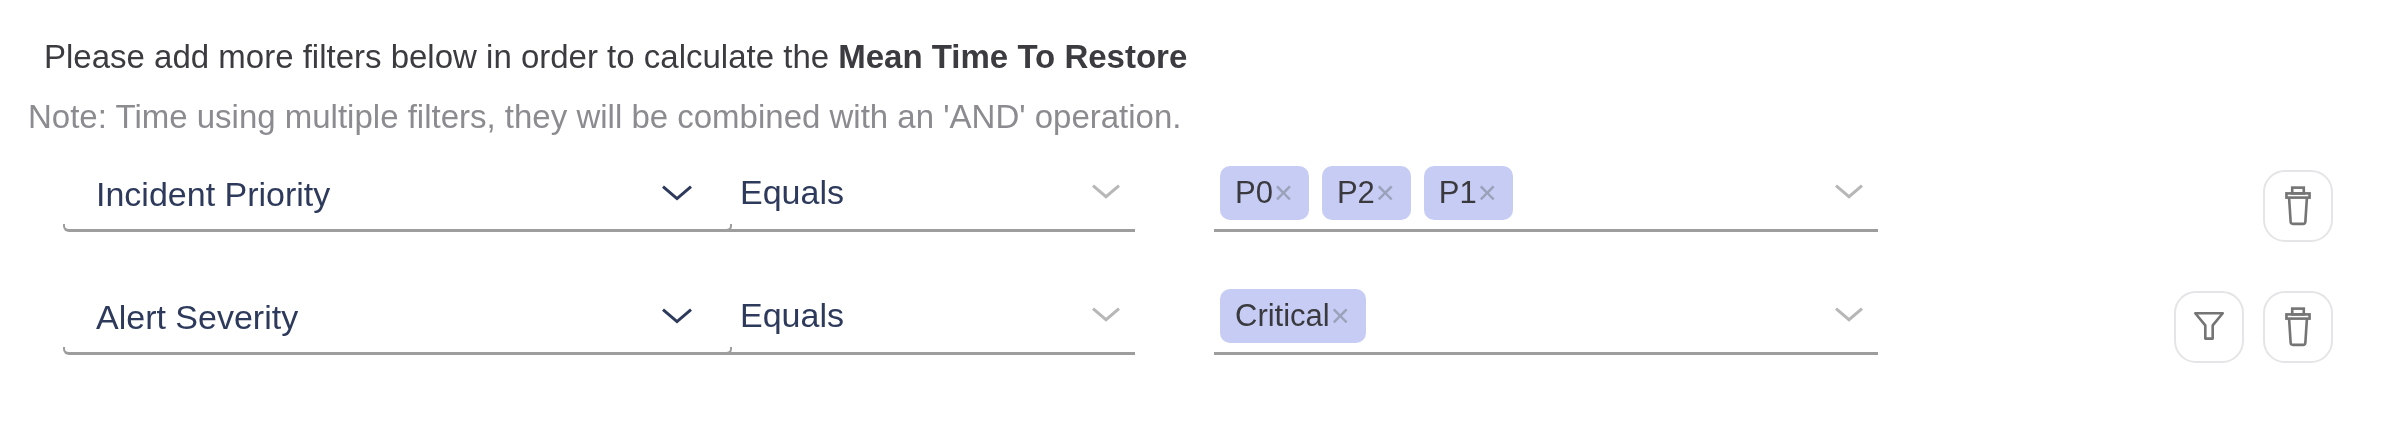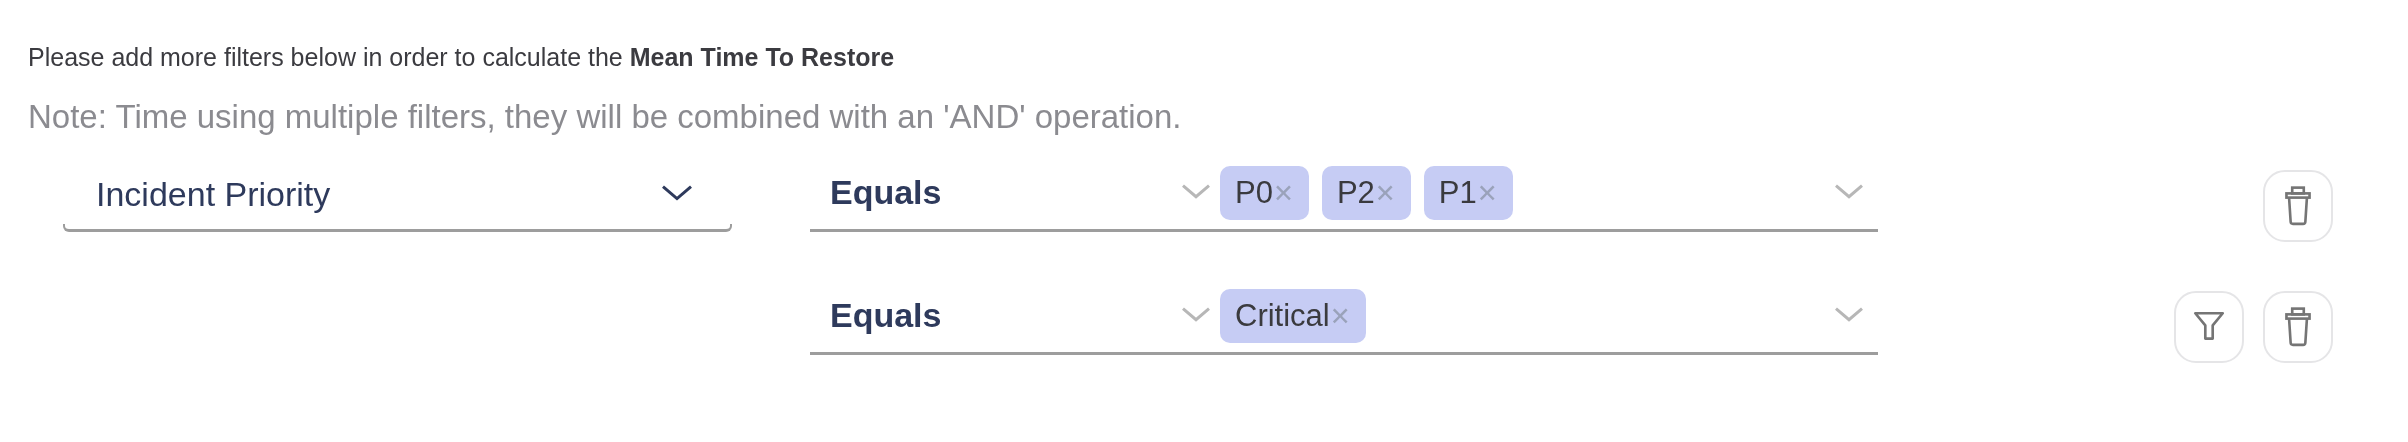--- a/index.html
+++ b/index.html
@@ -7,22 +7,22 @@
   .page {
     position: relative;
     width: 2408px;
     height: 442px;
     background: #ffffff;
     font-family: "Liberation Sans", sans-serif;
     overflow: hidden;
   }
   .intro {
     position: absolute;
-    left: 28px; top: 36px;
-    font-size: 25px;
+    left: 44px; top: 36px;
+    font-size: 33px;
     line-height: 42px;
     color: var(--title-text, #3b3b40);
     white-space: nowrap;
   }
   .intro strong { font-weight: 700; color: var(--title-text, #323237); }
   .note {
     position: absolute;
     left: 28px; top: 96px;
     font-size: 33px;
     line-height: 42px;
@@ -39,21 +39,21 @@
   .field {
     position: absolute;
     top: 0;
     height: 76px;
     display: flex;
     align-items: center;
     cursor: pointer;
   }
   .field.plain { border-bottom: 3px solid var(--underline, #9d9d9d); }
   .field-name   { left: 63px;  width: 669px; padding-left: 33px; }
-  .field-op     { left: 810px; width: 415px; padding-left: 20px; font-weight: bold; }
+  .field-op     { left: 720px; width: 415px; padding-left: 20px; }
   .field-values { left: 1214px; width: 664px; padding-left: 6px; gap: 13px; }
   .uline-cap {
     position: absolute;
     left: 0; right: 0; bottom: 0;
     height: 8px;
     border-bottom: 3px solid var(--underline, #a6a6a6);
     border-left: 2px solid var(--underline, #a6a6a6);
     border-right: 2px solid var(--underline, #a6a6a6);
     border-radius: 0 0 6px 6px;
   }
@@ -158,20 +158,27 @@
       <svg width="38" height="42" viewBox="0 0 36 40" fill="none" stroke="#757575" stroke-width="2.5">
         <rect x="12.5" y="2.5" width="11" height="5.5"></rect>
         <rect x="7" y="8" width="22" height="4"></rect>
         <path d="M9.5 12 L11 35 Q11.1 37 13.2 37 H22.8 Q24.9 37 25 35 L26.5 12"></path>
       </svg>
     </button>
   </div>
 
   <div class="filter-row row-2">
 
+    <div class="field field-name">
+      <span class="field-label">Alert Severity</span>
+      <svg class="chev chev-dark" width="34" height="18" viewBox="0 0 34 18">
+        <polyline points="3,3 17,15 31,3" fill="none" stroke="#2e3a5c" stroke-width="3"></polyline>
+      </svg>
+      <span class="uline-cap"></span>
+    </div>
 
     <div class="field field-op plain">
       <span class="field-label">Equals</span>
       <svg class="chev chev-muted" width="30" height="16" viewBox="0 0 30 16">
         <polyline points="2,2 15,13 28,2" fill="none" stroke="#b7b7b7" stroke-width="3"></polyline>
       </svg>
     </div>
 
     <div class="field field-values plain">
       <span class="tag">

